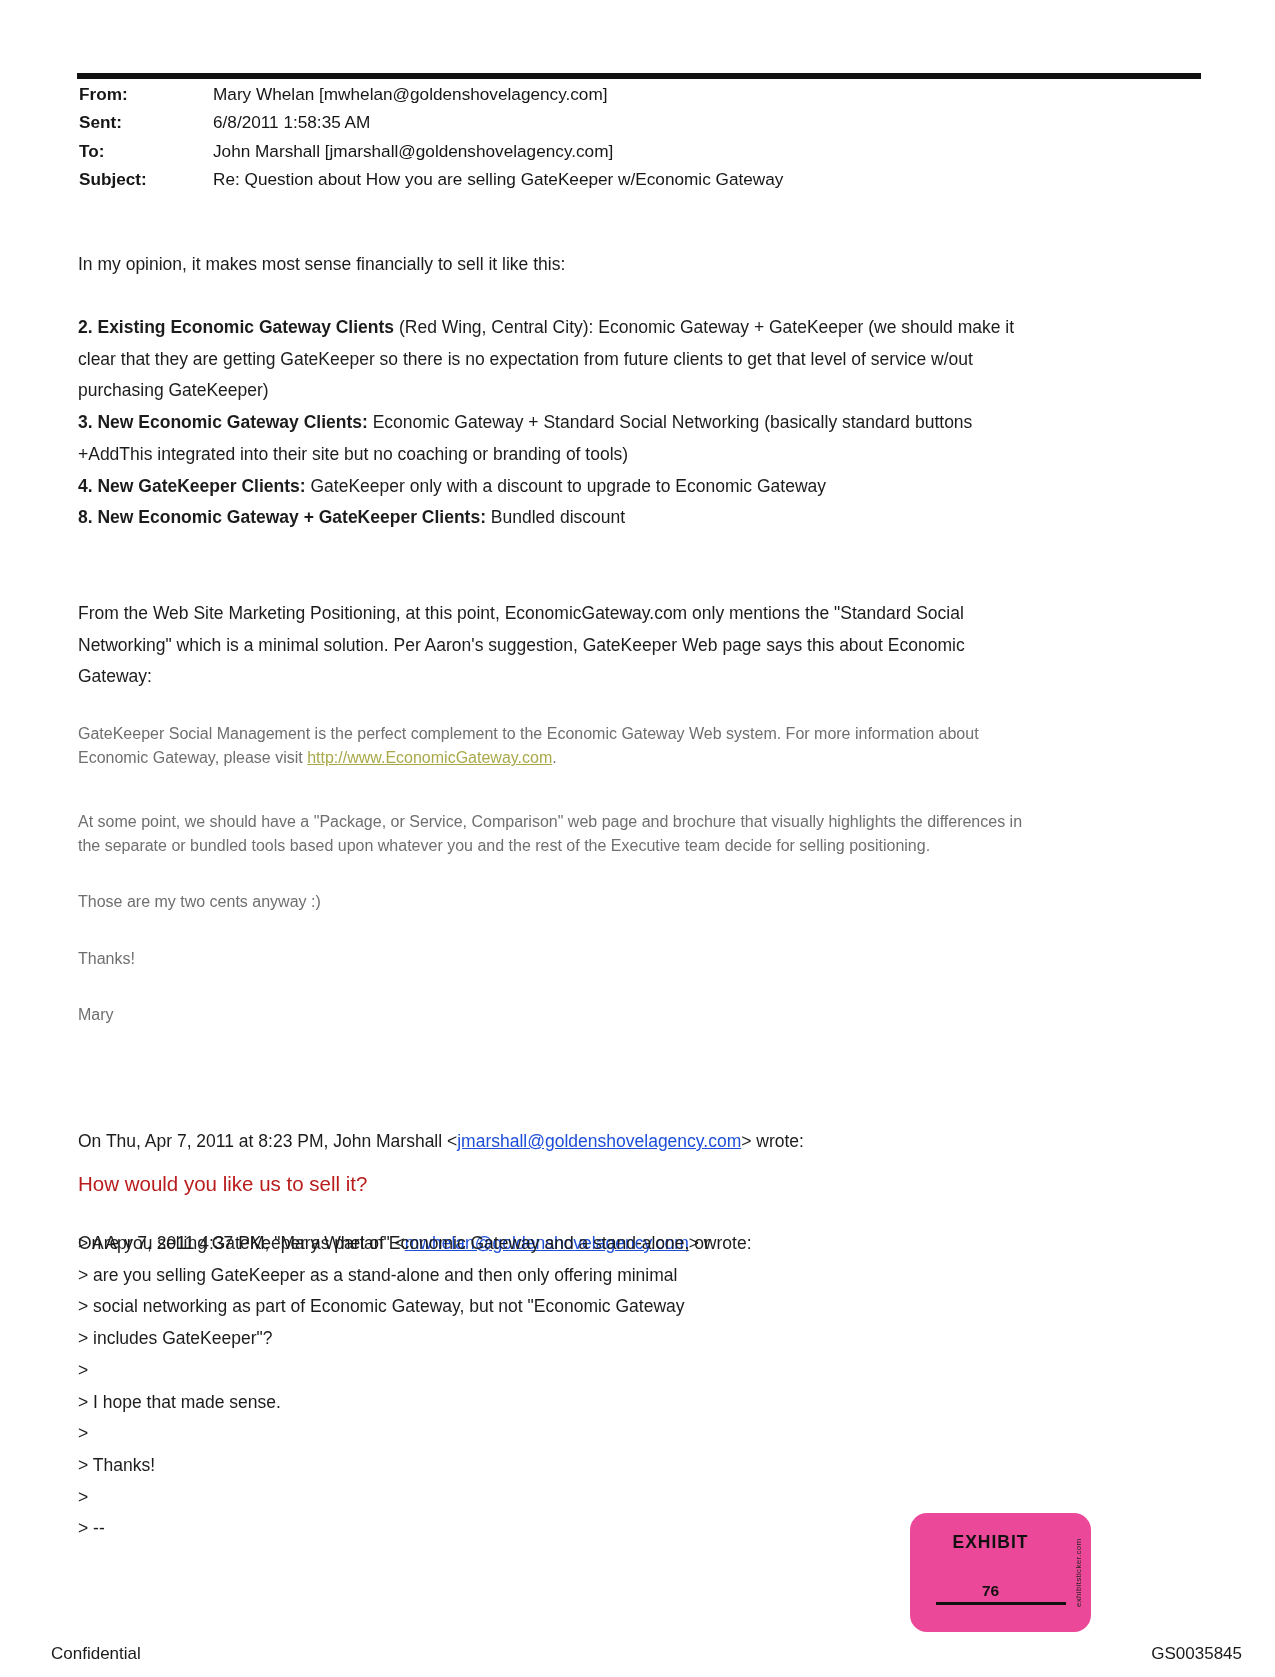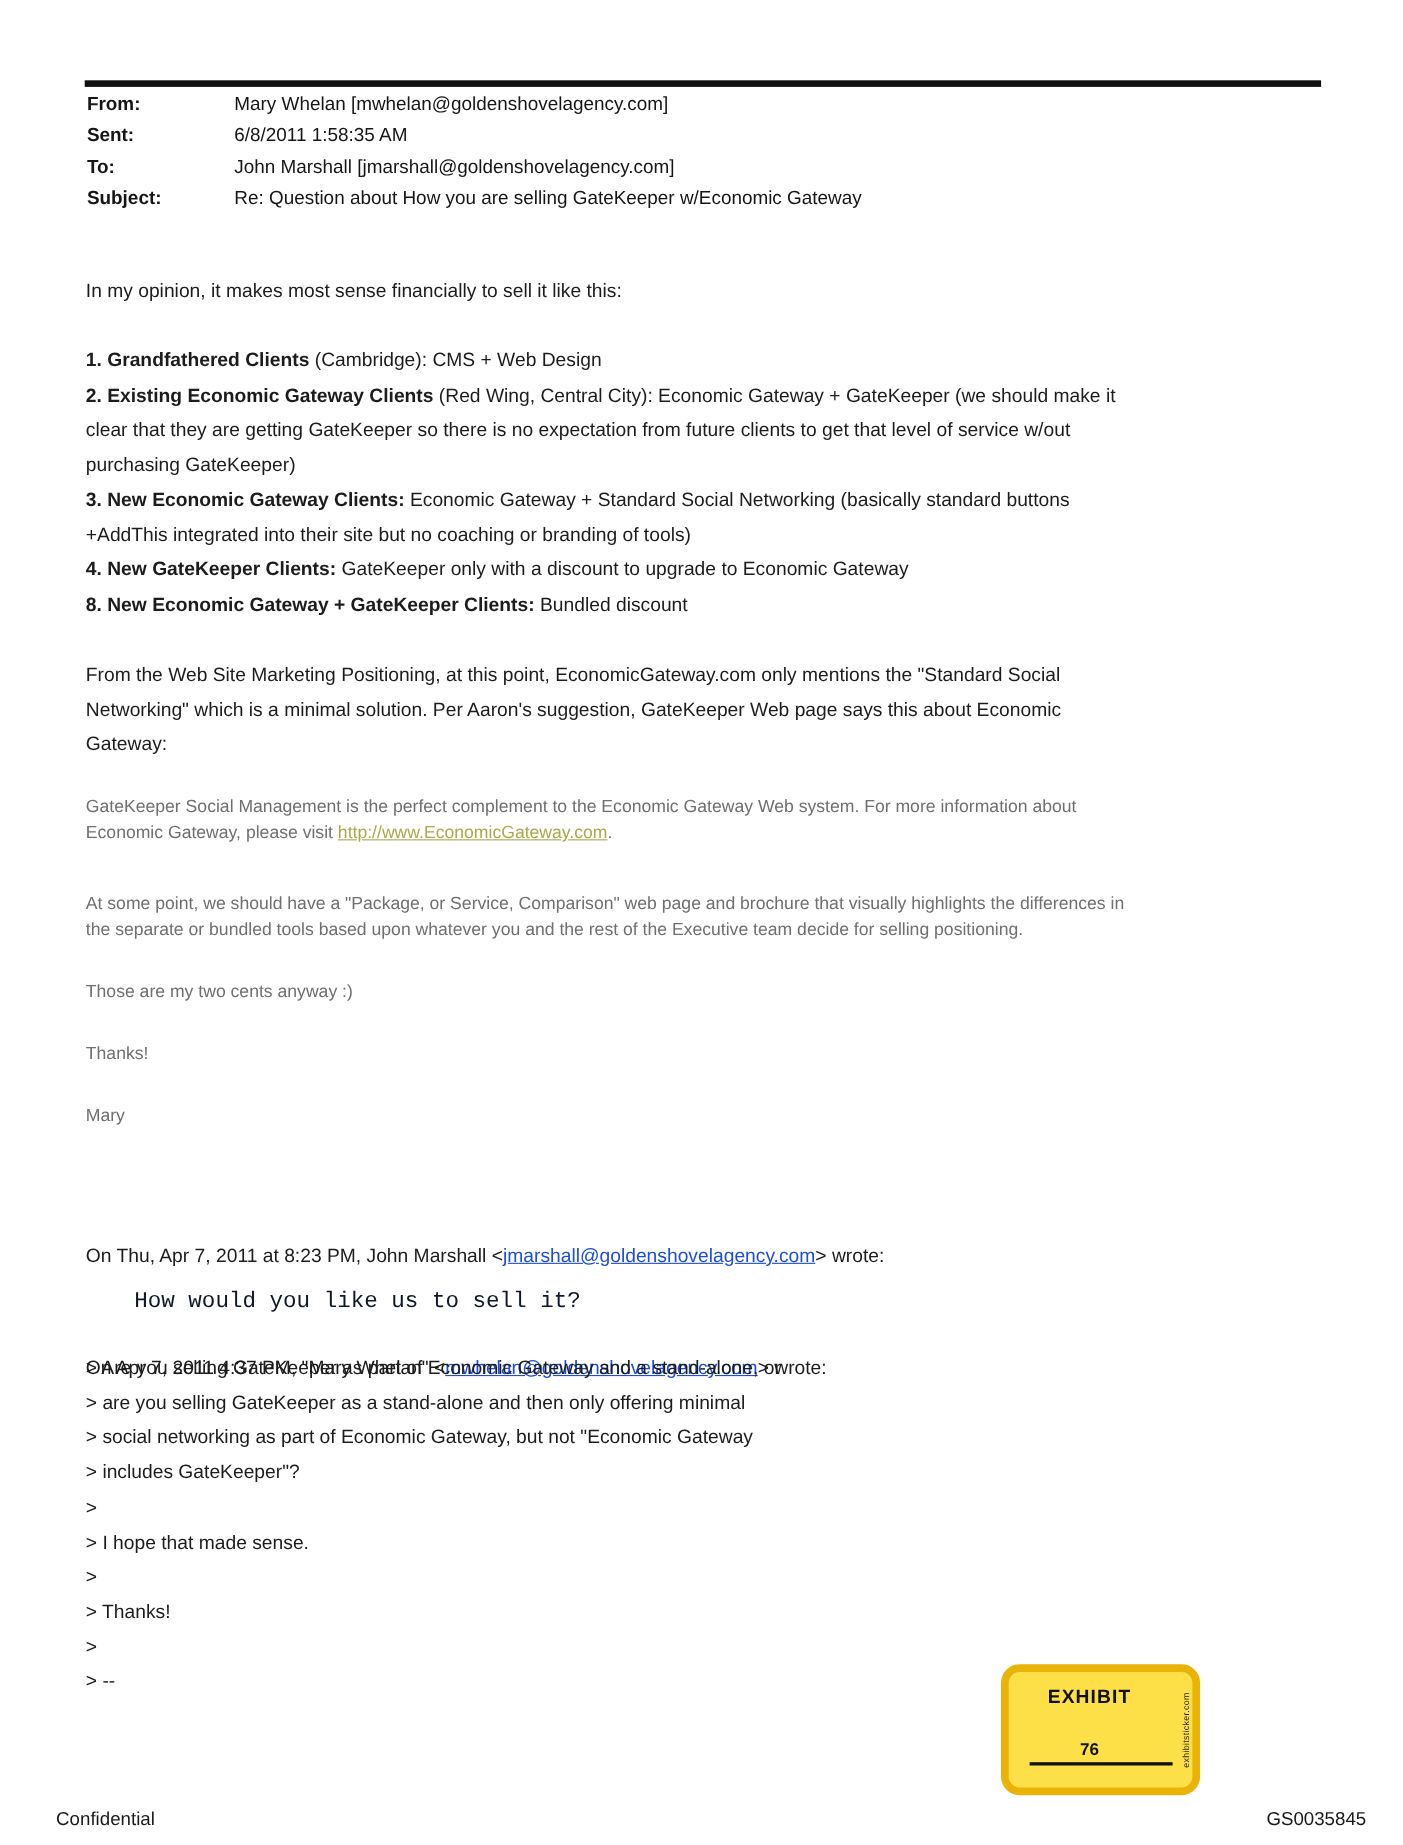--- a/index.html
+++ b/index.html
@@ -20,29 +20,29 @@
   .hdr-value { white-space:pre; }
 
   
   .main { font-size:17.5px; line-height:31.7px; white-space:pre-line; color:#1c1c1c; }
   .main b { font-weight:bold; }
   .li { margin:0; white-space:pre-line; }
 
   
   .gray { font-size:16px; line-height:24.4px; color:#6f6f6f; white-space:pre-line; }
 
-  .serifline { font-family:Liberation Mono, monospace; font-size:20.5px; line-height:31.7px; color:#0f172a;margin-left:44px; }
+  .serifline { font-family:Liberation Sans, sans-serif; font-size:20.5px; line-height:31.7px; color:#b91c1c; }
 
   a.link-olive { color:#a9a94a; text-decoration:underline; cursor:pointer; }
   a.link-blue  { color:#1d4ed8; text-decoration:underline; cursor:pointer; }
 
   
   .stamp {
     left:907px; top:1513px; width:181px; height:119px; box-sizing:border-box;
-    background:#fde047; border:7px solid #eab308; border-radius:17px;
+    background:#ec4899; border:7px solid #ec4899; border-radius:17px;
   }
   .stamp-title { position:absolute; left:0; right:20px; top:12px; text-align:center;
     font-weight:bold; font-size:17.5px; letter-spacing:1px; color:#111; line-height:20px; }
   .stamp-number { position:absolute; left:0; right:20px; top:62px; text-align:center;
     font-weight:bold; font-size:15.5px; color:#111; line-height:18px; }
   .stamp-line { position:absolute; left:19px; right:18px; top:82px; border-top:3px solid #111; }
   .stamp-vert { position:absolute; right:1px; top:6px; bottom:6px;
     writing-mode:vertical-rl; transform:rotate(180deg);
     font-size:8px; color:#222; text-align:center; letter-spacing:0.3px; }
 
@@ -70,21 +70,20 @@
     </div>
     <div class="hdr-row">
       <span class="hdr-label">Subject:</span>
       <span class="hdr-value">Re: Question about How you are selling GateKeeper w/Economic Gateway</span>
     </div>
   </div>
 
   <div class="abs main" style="left:75px; top:249px;">In my opinion, it makes most sense financially to sell it like this:</div>
 
   <div class="abs" style="left:75px; top:312px;">
-    <p class="main li"><b>1. Grandfathered Clients</b><span> (Cambridge): CMS + Web Design</span></p>
     <p class="main li"><b>2. Existing Economic Gateway Clients</b><span> (Red Wing, Central City): Economic Gateway + GateKeeper (we should make it
 clear that they are getting GateKeeper so there is no expectation from future clients to get that level of service w/out
 purchasing GateKeeper)</span></p>
     <p class="main li"><b>3. New Economic Gateway Clients:</b><span> Economic Gateway + Standard Social Networking (basically standard buttons
 +AddThis integrated into their site but no coaching or branding of tools)</span></p>
     <p class="main li"><b>4. New GateKeeper Clients:</b><span> GateKeeper only with a discount to upgrade to Economic Gateway</span></p>
     <p class="main li"><b>8. New Economic Gateway + GateKeeper Clients:</b><span>  Bundled discount</span></p>
   </div>
 
   <div class="abs main" style="left:75px; top:598px;">From the Web Site Marketing Positioning, at this point, EconomicGateway.com only mentions the "Standard Social

